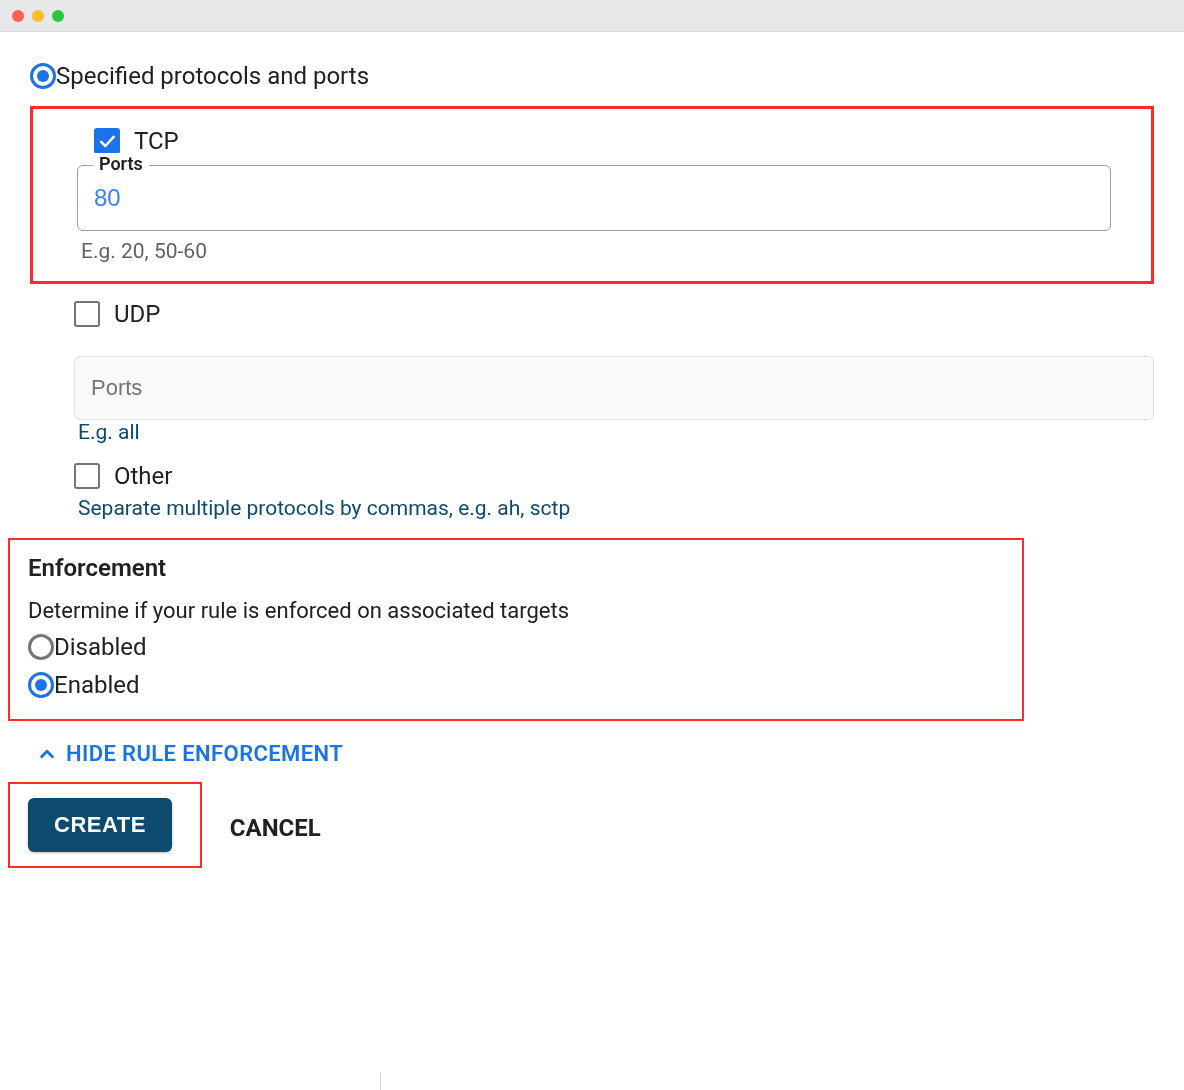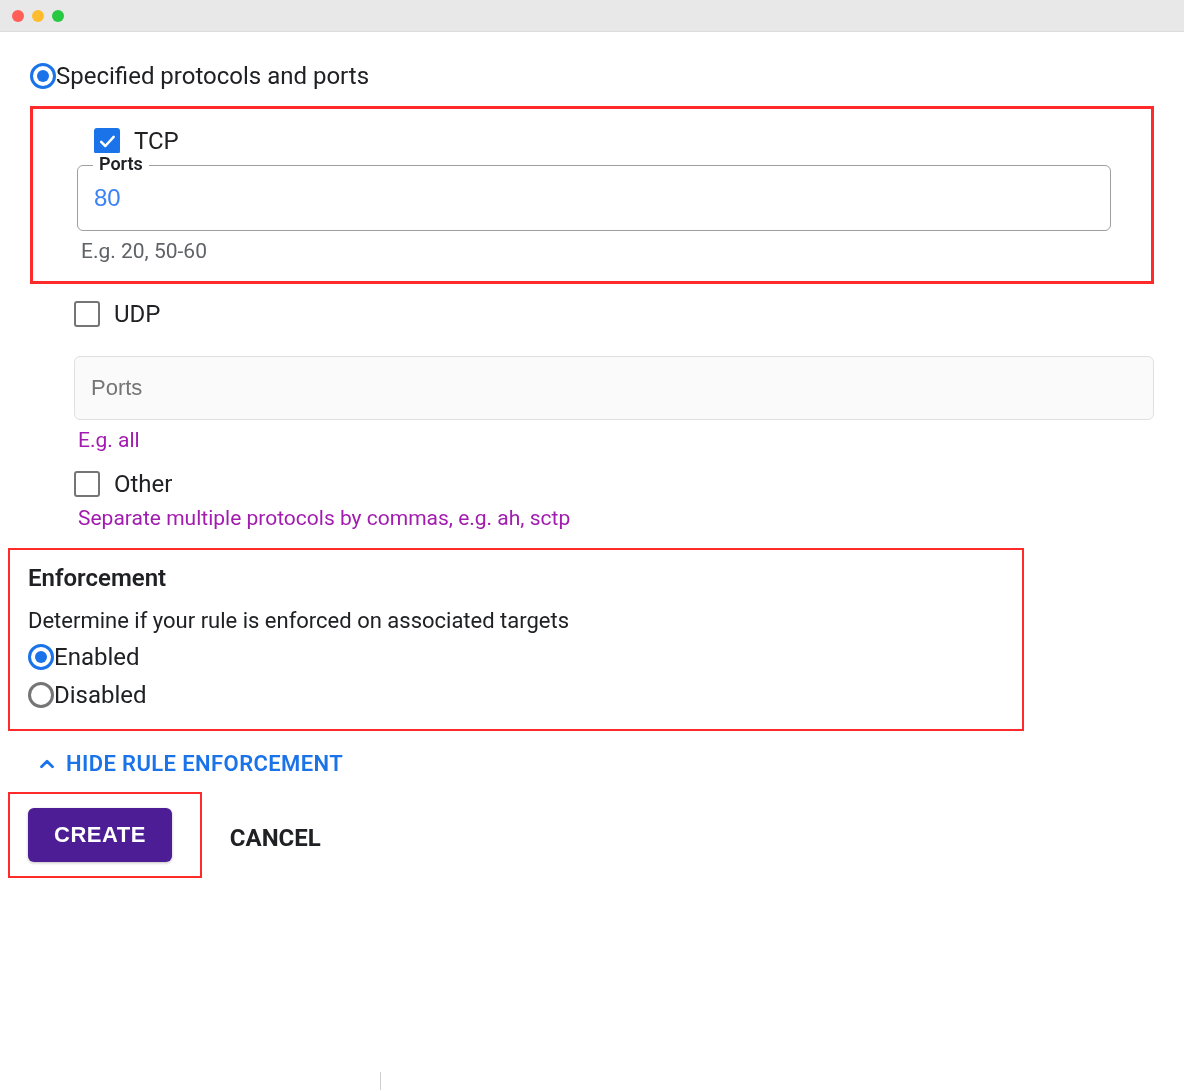--- a/index.html
+++ b/index.html
@@ -59,37 +59,37 @@
     width:100%; font-size:24px; padding:18px 16px 18px 16px;
     border:1px solid #9e9e9e; border-radius:6px; outline:none; color:#3b82f6;
   }
   .hint { color:#5f6368; font-size:21px; margin:8px 4px 0 4px; }
 
   .plain-input {
     width:calc(100% - 44px); margin-left:44px; font-size:22px; padding:18px 16px;
     border:1px solid #e0e0e0; border-radius:6px; color:#9e9e9e; outline:none;
   }
   .indent { margin-left:44px; }
-  .indent-hint { margin-left:48px; color:#a21caf; font-size:21px; margin-top:8px; margin-bottom:18px; }
+  .indent-hint { margin-left:48px; color:#0c4a6e; font-size:21px; margin-bottom:18px; }
 
   .row-gap { margin-top:22px; }
 
   .enforce-box { border:2.5px solid #ff2a2a; padding:14px 18px 18px 18px; margin-top:10px; }
   .enforce-title { font-weight:600; font-size:24px; margin-bottom:16px; }
   .enforce-sub { font-size:22px; color:#202124; margin-bottom:8px; }
   .radio-stack { display:flex; flex-direction:column; gap:6px; }
 
   .toggle-link { display:flex; align-items:center; gap:8px; color:#1a73e8; font-weight:600;
     font-size:22px; letter-spacing:.4px; margin:20px 0 12px 6px; cursor:pointer; }
   .toggle-link svg { width:22px; height:22px; }
   .toggle-link svg path { stroke:#1a73e8; stroke-width:3; fill:none; stroke-linecap:round; stroke-linejoin:round; }
 
   .actions-box { display:inline-block; border:2.5px solid #ff2a2a; padding:14px 28px 14px 18px; margin-top:4px; }
   .btn-primary {
-    background:#4c1d95; color:#fff; border:none; border-radius:6px;
+    background:#0c4a6e; color:#fff; border:none; border-radius:6px;
     font-size:22px; font-weight:600; letter-spacing:.5px; padding:14px 26px; cursor:pointer;
     box-shadow:0 1px 3px rgba(0,0,0,.25);
   }
   .cancel-label {
     display:inline-block; font-size:24px; font-weight:700; margin-left:24px; vertical-align:middle;
   }
 
   .thin-footer {
     position:absolute; bottom:0; left:0; right:0; height:18px;
   }
@@ -146,26 +146,26 @@
     <span>Other</span>
   </div>
   <div class="indent-hint">Separate multiple protocols by commas, e.g. ah, sctp</div>
 
   
   <div class="enforce-box" style="margin-left:-22px; width:calc(100% - 108px);">
     <div class="enforce-title">Enforcement</div>
     <div class="enforce-sub">Determine if your rule is enforced on associated targets</div>
     <div class="radio-stack">
       <div class="radio-row" style="margin:2px 0;">
+        <span class="radio"></span>
+        <span>Disabled</span>
+      </div>
+      <div class="radio-row" style="margin:2px 0;">
         <span class="radio checked"></span>
         <span>Enabled</span>
-      </div>
-      <div class="radio-row" style="margin:2px 0;">
-        <span class="radio"></span>
-        <span>Disabled</span>
       </div>
     </div>
   </div>
 
   <div class="toggle-link">
     <svg viewBox="0 0 24 24">
         <path d="M6 15l6-6 6 6"></path>
       </svg>
     <span>HIDE RULE ENFORCEMENT</span>
   </div>

